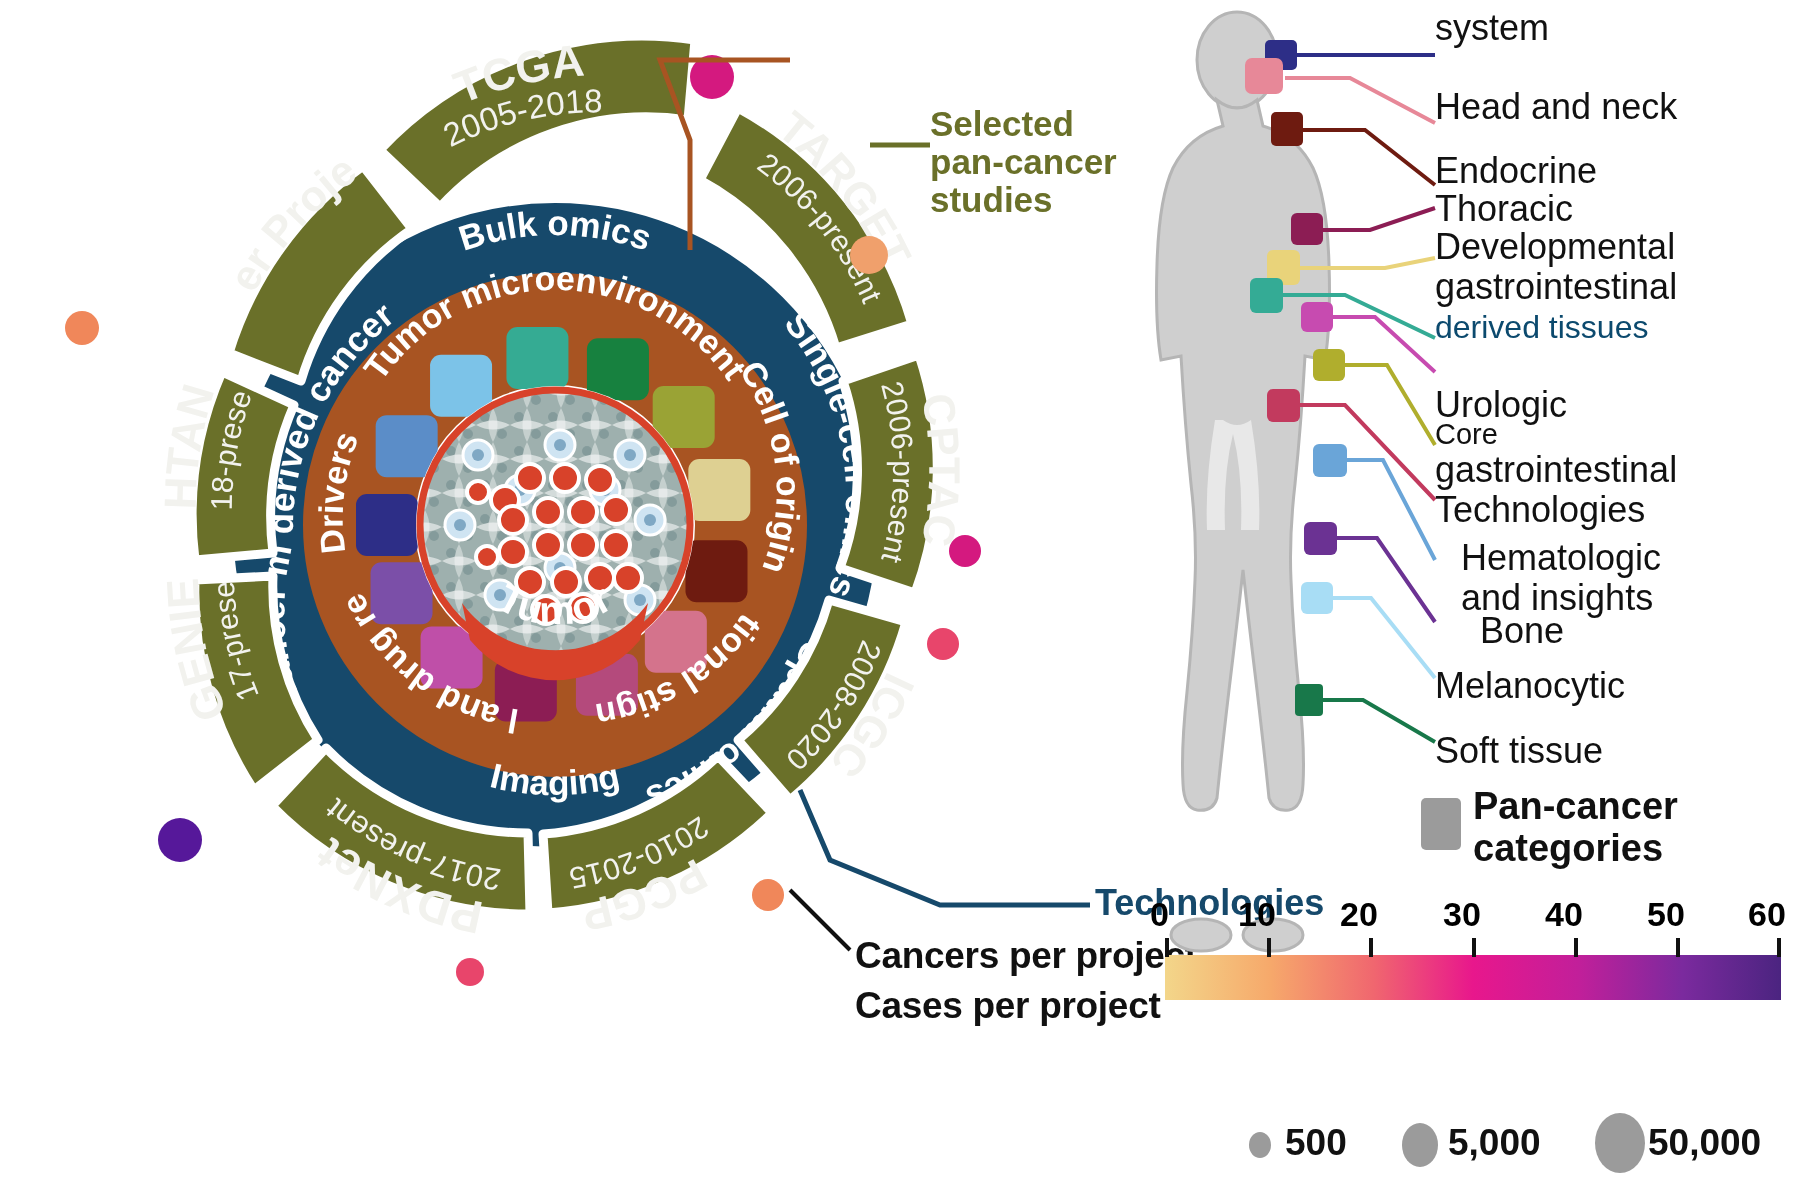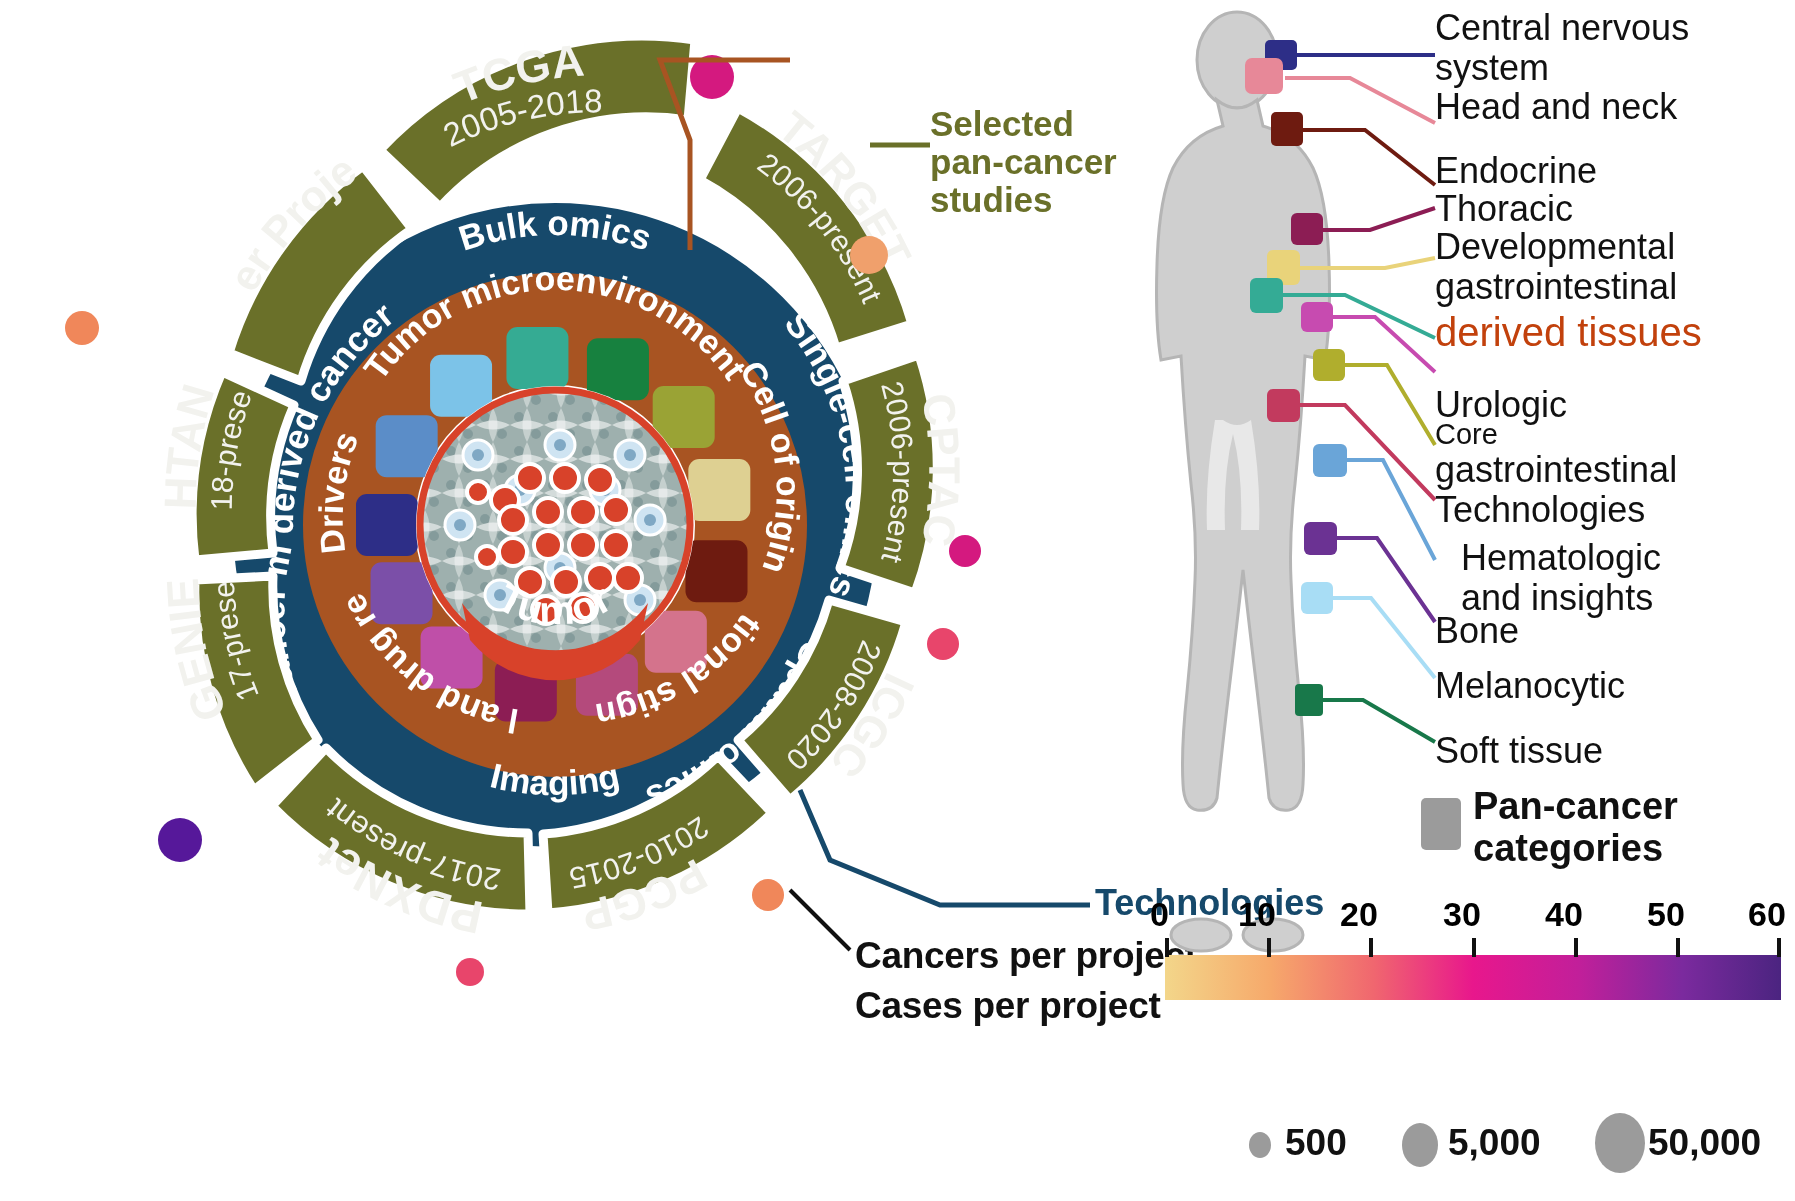--- a/index.html
+++ b/index.html
@@ -330,44 +330,43 @@
           <path d="M 266,938 L 266,957"></path>
       <path d="M 369,938 L 369,957"></path>
           <path d="M 471,938 L 471,957"></path>
           <path d="M 573,938 L 573,957"></path>
       <path d="M 674,938 L 674,957"></path>
     </g>
   </g>
 </svg>
 
 <div class="abs" style="left:1435px;top:8px;line-height:1.12">
-  <div style="font-size:36px;color:#111">Central nervous</div>
   <div style="font-size:36px;color:#111">system</div>
 </div>
 <div class="abs" style="left:1435px;top:86px;font-size:36px;color:#111">Head and neck</div>
 <div class="abs" style="left:1435px;top:150px;font-size:36px;color:#111">Endocrine</div>
 <div class="abs" style="left:1435px;top:188px;font-size:36px;color:#111">Thoracic</div>
 <div class="abs" style="left:1435px;top:227px;line-height:1.12">
   <div style="font-size:36px;color:#111">Developmental</div>
   <div style="font-size:36px;color:#111">gastrointestinal</div>
 </div>
 <div class="abs" style="left:1435px;top:310px;line-height:1.12">
-  <div style="font-size:40px;color:#c2410c">derived tissues</div>
+  <div style="font-size:32px;color:#0c4a6e">derived tissues</div>
 </div>
 <div class="abs" style="left:1435px;top:384px;font-size:36px;color:#111">Urologic</div>
 <div class="abs" style="left:1435px;top:418px;line-height:1.12">
   <div style="font-size:29px;color:#111">Core</div>
   <div style="font-size:36px;color:#111">gastrointestinal</div>
 </div>
 <div class="abs" style="left:1435px;top:489px;font-size:36px;color:#111">Technologies</div>
 <div class="abs" style="left:1461px;top:538px;line-height:1.12">
   <div style="font-size:36px;color:#111">Hematologic</div>
   <div style="font-size:36px;color:#111">and insights</div>
 </div>
-<div class="abs" style="left:1435px;top:610px;font-size:36px;color:#111">Bone</div>
+<div class="abs" style="left:1480px;top:610px;font-size:36px;color:#111">Bone</div>
 <div class="abs" style="left:1435px;top:665px;font-size:36px;color:#111">Melanocytic</div>
 <div class="abs" style="left:1435px;top:730px;font-size:36px;color:#111">Soft tissue</div>
 
 <div class="abs" style="left:1473px;top:786px;line-height:1.1">
   <div style="font-size:38px;font-weight:bold;color:#111">Pan-cancer</div>
   <div style="font-size:38px;font-weight:bold;color:#111">categories</div>
 </div>
 
 <div class="abs" style="left:1150px;top:895px;width:645px;height:45px">
   <span class="abs" style="left:0px;  top:0;font-size:34px;font-weight:bold">0</span>

